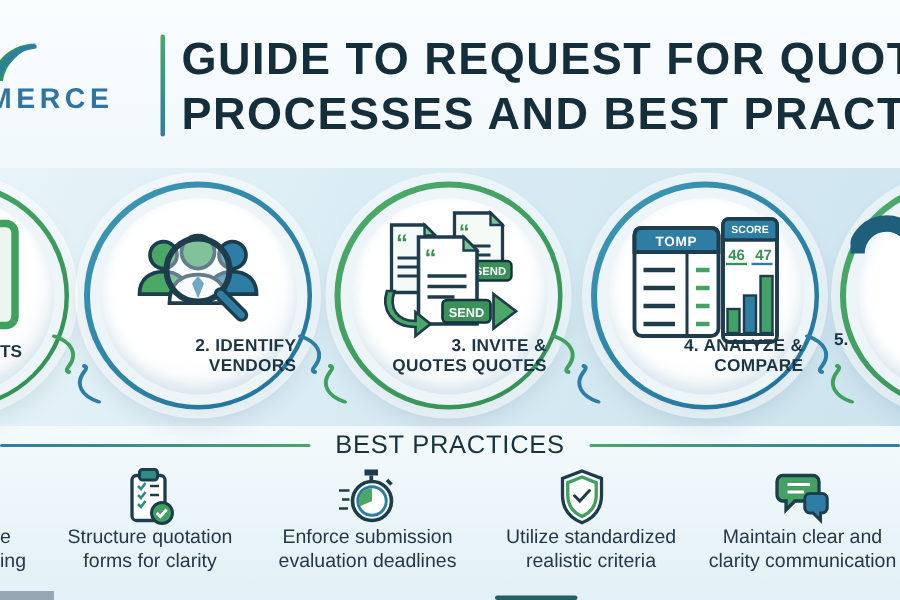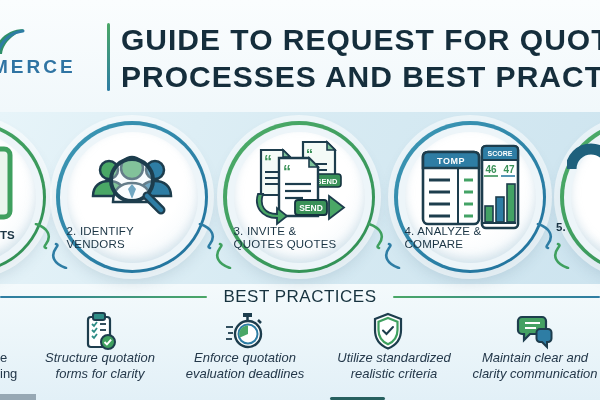--- a/index.html
+++ b/index.html
@@ -29,34 +29,34 @@
     padding:3.5px;box-sizing:border-box;top:121px;
     box-shadow:0 0 0 6px rgba(255,255,255,.55),0 8px 16px rgba(50,90,115,.18);}
   .ring-green{background:linear-gradient(140deg,#4fae6b,#2e8d52);}
   .ring-teal{background:linear-gradient(140deg,#3e9ab6,#1f6f9b);}
   .circle .gap{width:100%;height:100%;border-radius:50%;background:#edf5f9;
     padding:7px;box-sizing:border-box;}
   .circle .inner{width:100%;height:100%;border-radius:50%;position:relative;
     background:radial-gradient(circle at 38% 30%,#ffffff 55%,#eef5f9 100%);
     box-shadow:inset 0 -5px 10px rgba(150,185,205,.35);}
   .step-icon{position:absolute;left:50%;transform:translateX(-50%);}
-  .step-label{position:absolute;bottom:12px;left:0;width:100%;text-align:left;
-    font-size:11.5px;line-height:13px;font-weight:normal;color:#1b3545;letter-spacing:.2px;}
+  .step-label{position:absolute;bottom:12px;left:0;width:100%;text-align:right;
+    font-size:11.5px;line-height:13px;font-weight:bold;color:#1b3545;letter-spacing:.2px;}
   .label-fragment{position:absolute;font-size:11.5px;font-weight:bold;color:#1b3545;z-index:5;}
   .connector{position:absolute;top:223px;z-index:1;}
   .cut-icon{position:absolute;z-index:4;}
   
   .bp-heading{position:absolute;left:200px;top:287px;width:200px;text-align:center;
     font-size:17px;font-weight:normal;color:#17333f;letter-spacing:.5px;}
   .bp-line{position:absolute;top:296px;width:207px;height:2px;border-radius:1px;}
   .bp-line-left{left:0;background:linear-gradient(90deg,#2e7da4,#4aa766);}
   .bp-line-right{left:393px;background:linear-gradient(90deg,#4aa766,#2e7da4);}
   .bp-icon{position:absolute;top:311px;}
   .bp-text{position:absolute;top:350px;width:170px;text-align:center;
-    font-size:13px;line-height:15.5px;color:#24384a;font-style:italic;}
+    font-size:13px;line-height:15.5px;color:#24384a;}
   .bp-text-cut{position:absolute;left:0;top:350px;width:22px;text-align:left;
     font-size:13px;line-height:15.5px;color:#24384a;}
   
   .artifact-teal{position:absolute;left:330px;top:397px;width:55px;height:3px;
     background:#27605f;border-radius:2px;}
   .artifact-gray{position:absolute;left:0;top:394px;width:36px;height:6px;
     background:#97a8b4;}
 </style>
 </head>
 <body>
@@ -242,21 +242,21 @@
     <line x1="3" y1="22" x2="8" y2="22" stroke="#1d3d4d" stroke-width="1.8"></line>
     <line x1="1" y1="28" x2="7" y2="28" stroke="#1d3d4d" stroke-width="1.8"></line>
     <rect x="18" y="2" width="9" height="4" fill="#1d3d4d"></rect>
     <line x1="22.5" y1="6" x2="22.5" y2="9" stroke="#1d3d4d" stroke-width="2.5"></line>
     <line x1="33" y1="9" x2="36" y2="12" stroke="#1d3d4d" stroke-width="2.5"></line>
     <circle cx="23" cy="23" r="13" fill="#ffffff" stroke="#1d3d4d" stroke-width="2.4"></circle>
     <circle cx="23" cy="23" r="9.5" fill="none" stroke="#2e7da4" stroke-width="2"></circle>
     <path d="M23,23 L23,14.5 A8.5,8.5 0 0 0 15,26.5 Z" fill="#4aa766"></path>
   </svg>
   <div class="bp-text" style="left:160px">
-    <span>Enforce quotation</span><br>
+    <span>Enforce submission</span><br>
     <span>evaluation deadlines</span>
   </div>
 
   <svg class="bp-icon" style="left:368px" width="40" height="40" viewBox="0 0 40 40">
     <path d="M20,3 L33,8 V19 C33,29 27.5,34.5 20,37.5 C12.5,34.5 7,29 7,19 V8 Z" fill="#ffffff" stroke="#1d3d4d" stroke-width="2.2"></path>
     <path d="M20,7 L29.5,10.8 V19 C29.5,26.5 25.5,30.8 20,33.3 C14.5,30.8 10.5,26.5 10.5,19 V10.8 Z" fill="none" stroke="#3fa05f" stroke-width="2.2"></path>
     <path d="M15,19.5 l3.5,3.5 6.5,-7" stroke="#1d3d4d" stroke-width="2" fill="none" stroke-linecap="round"></path>
   </svg>
   <div class="bp-text" style="left:309px">
     <span>Utilize standardized</span><br>

